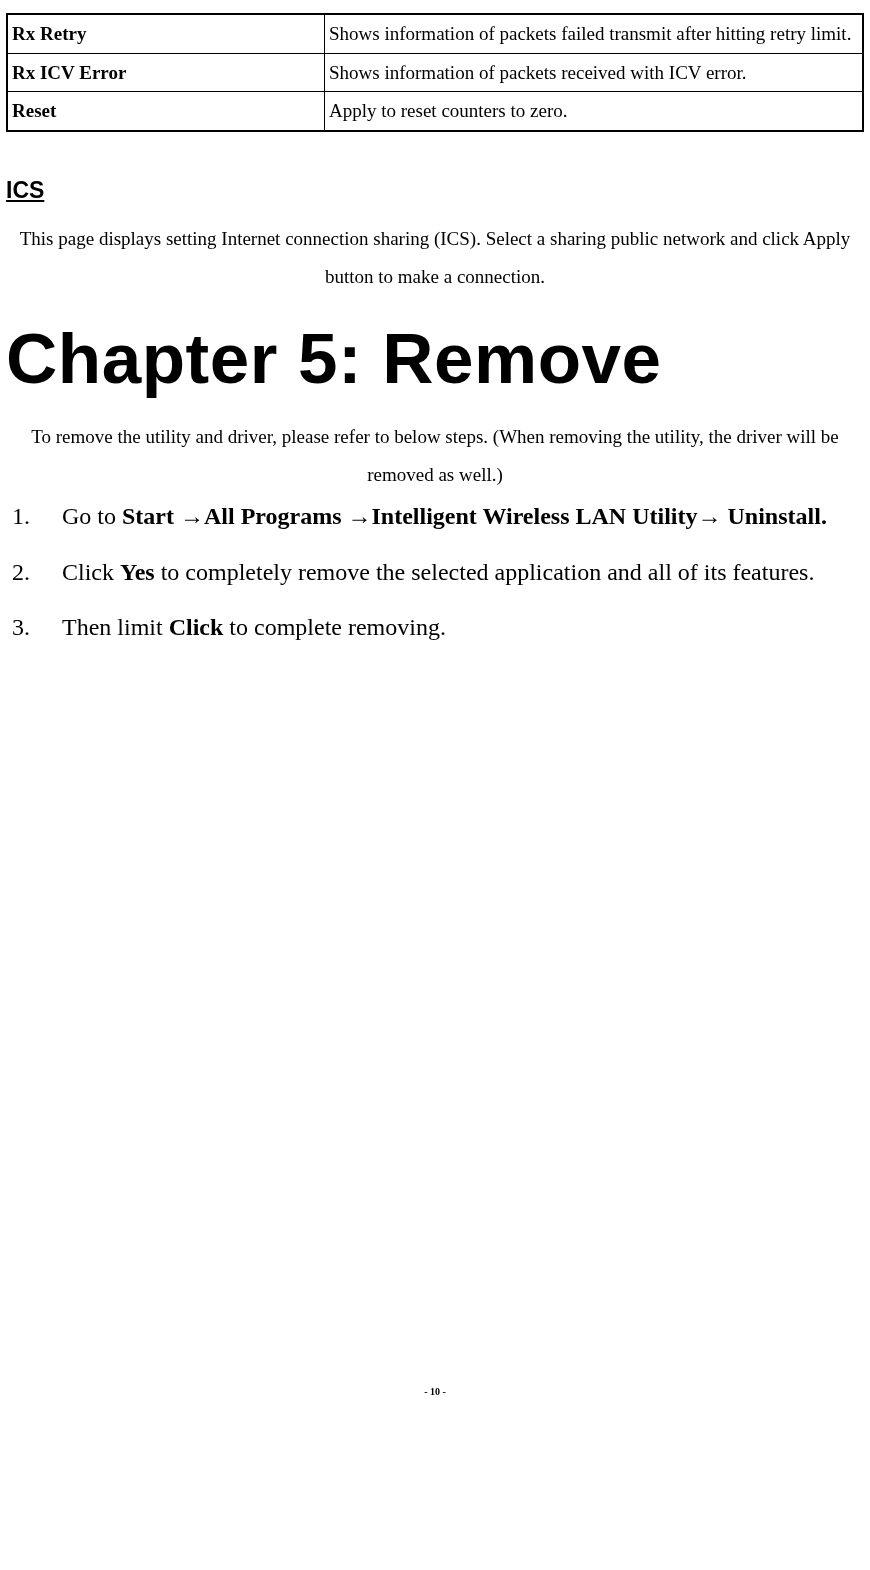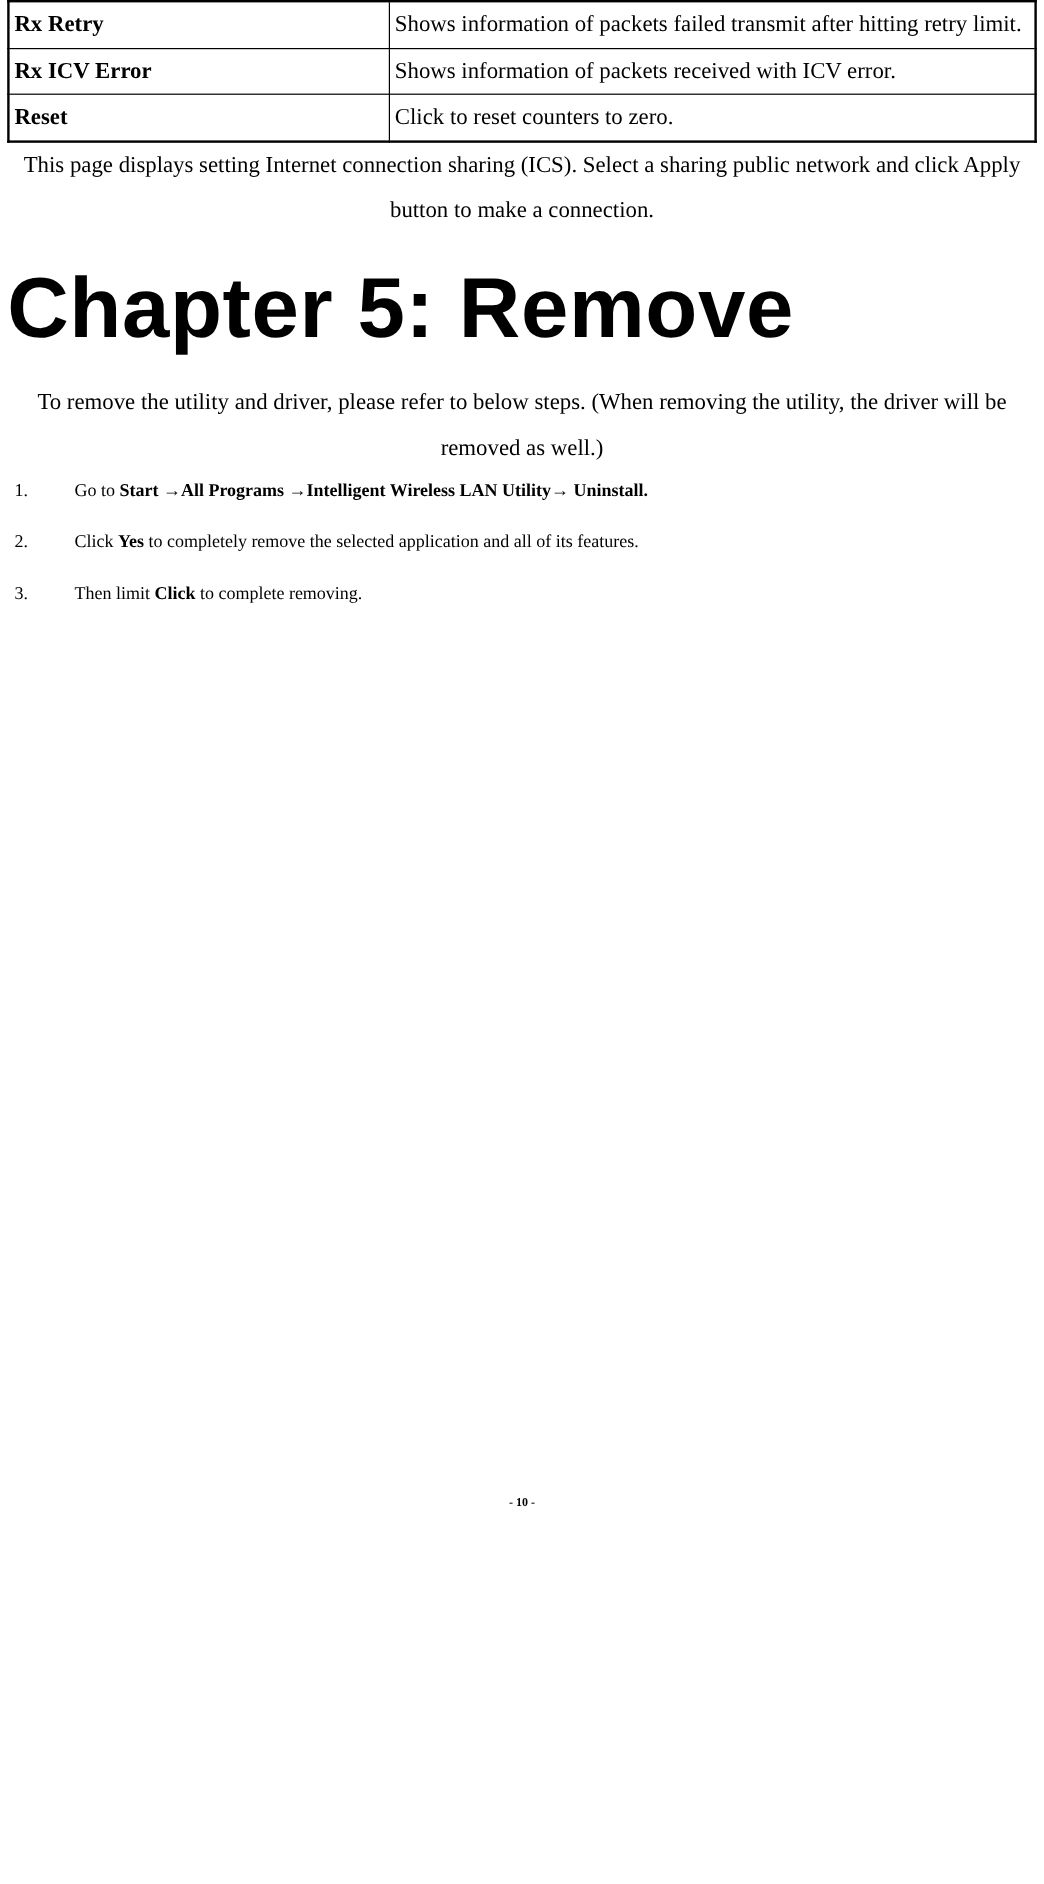--- a/index.html
+++ b/index.html
@@ -13,21 +13,21 @@
     line-height: 1.4;
   }
   .page {
     padding: 0 6px 0 6px;
     box-sizing: border-box;
   }
   table.def-table {
     width: 100%;
     border-collapse: collapse;
     border: 2px solid #000;
-    margin-top: 0;
+    margin-top: 13px;
   }
   table.def-table td {
     border: 1px solid #000;
     padding: 6px 4px 6px 4px;
     vertical-align: top;
     font-size: 19px;
     line-height: 1.35;
   }
   table.def-table td.term {
     width: 308px;
@@ -57,21 +57,21 @@
     line-height: 1.1;
   }
   ol.steps {
     margin: 0;
     padding-left: 6px;
     list-style: none;
     counter-reset: step;
   }
   ol.steps li {
     counter-increment: step;
-    font-size: 15px;
+    font-size: 24px;
     line-height: 1.4;
     margin-bottom: 22px;
     padding-left: 50px;
     position: relative;
   }
   ol.steps li::before {
     content: counter(step) ".";
     position: absolute;
     left: 0;
     top: 0;
@@ -98,25 +98,26 @@
       <tr>
         <td class="term">Rx Retry</td>
         <td>Shows information of packets failed transmit after hitting retry limit.</td>
       </tr>
       <tr>
         <td class="term">Rx ICV Error</td>
         <td>Shows information of packets received with ICV error.</td>
       </tr>
       <tr>
         <td class="term">Reset</td>
-        <td>Click to reset counters to zero.</td>
+        <td>Apply to reset counters to zero.</td>
       </tr>
     </tbody>
   </table>
 
+  <div class="section-head">ICS</div>
 
   <div class="para">This page displays setting Internet connection sharing (ICS). Select a sharing public network and click Apply button to make a connection.</div>
 
   <div class="chapter-title">Chapter 5: Remove</div>
 
   <div class="para">To remove the utility and driver, please refer to below steps. (When removing the utility, the driver will be removed as well.)</div>
 
   <ol class="steps">
     <li>
       <span>Go to </span><span class="b">Start </span><span class="arrow">→</span><span class="b">All Programs </span><span class="arrow">→</span><span class="b">Intelligent Wireless LAN Utility</span><span class="arrow">→</span><span class="b"> Uninstall.</span>

